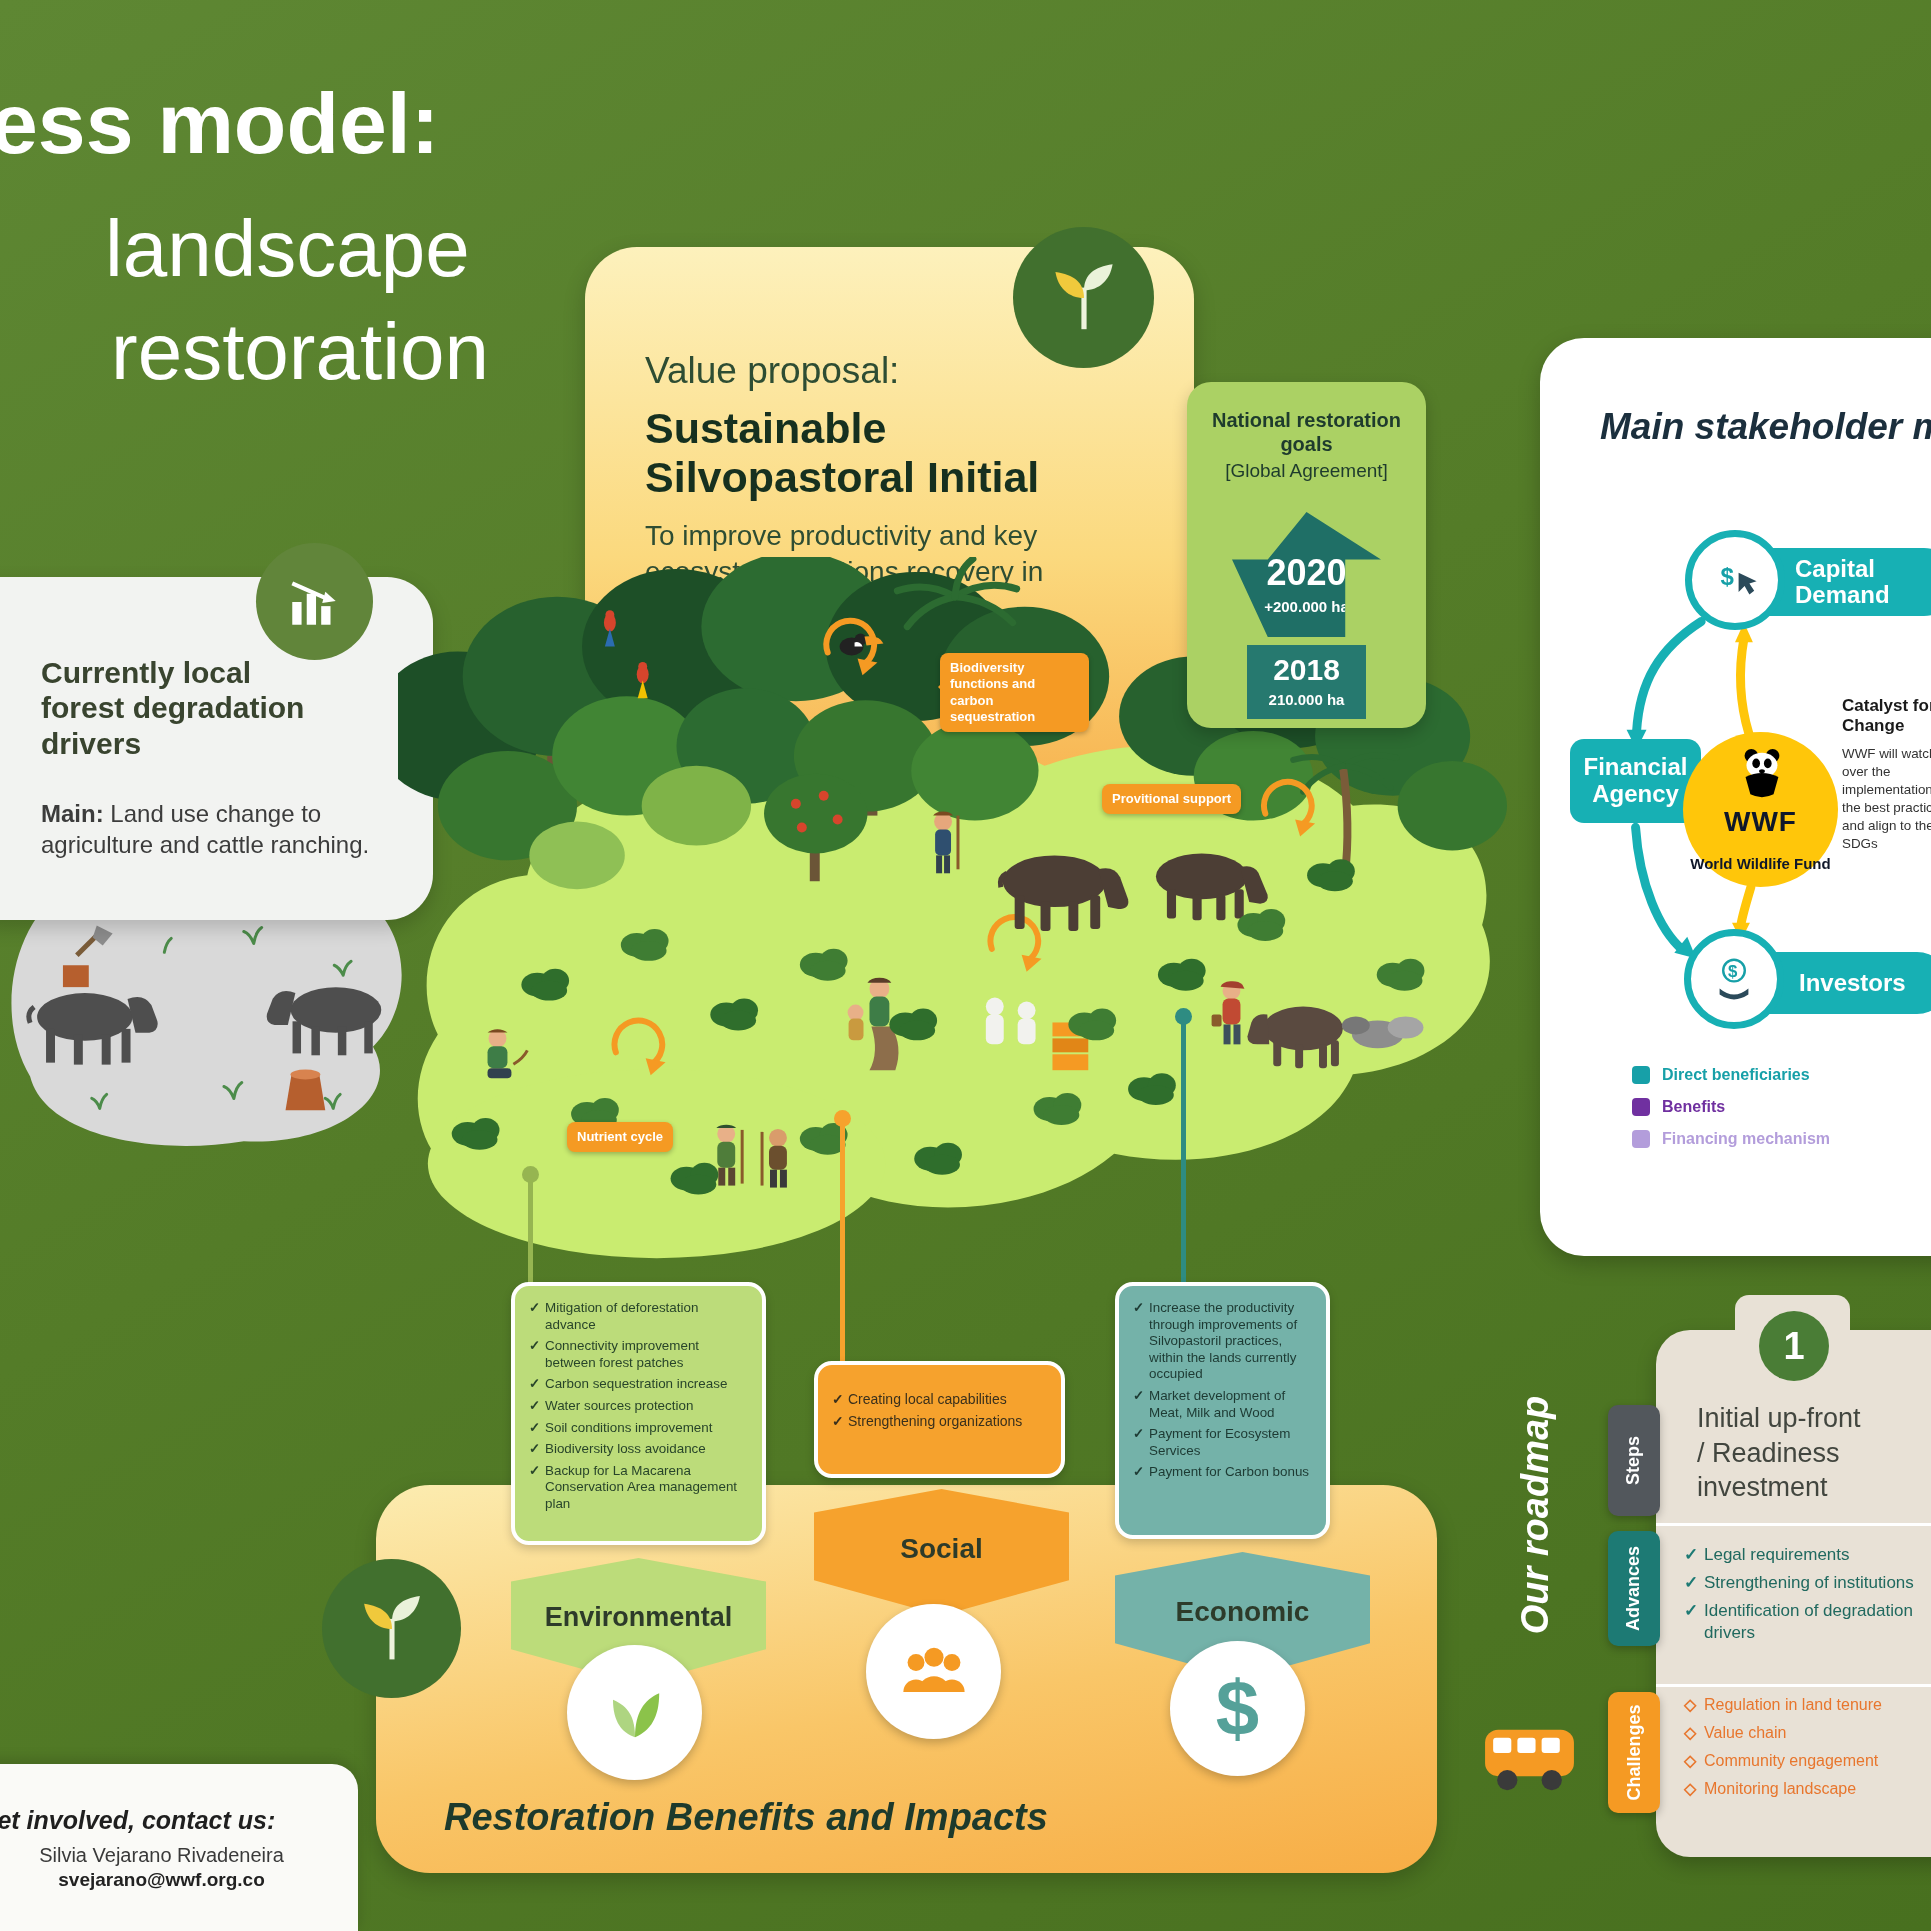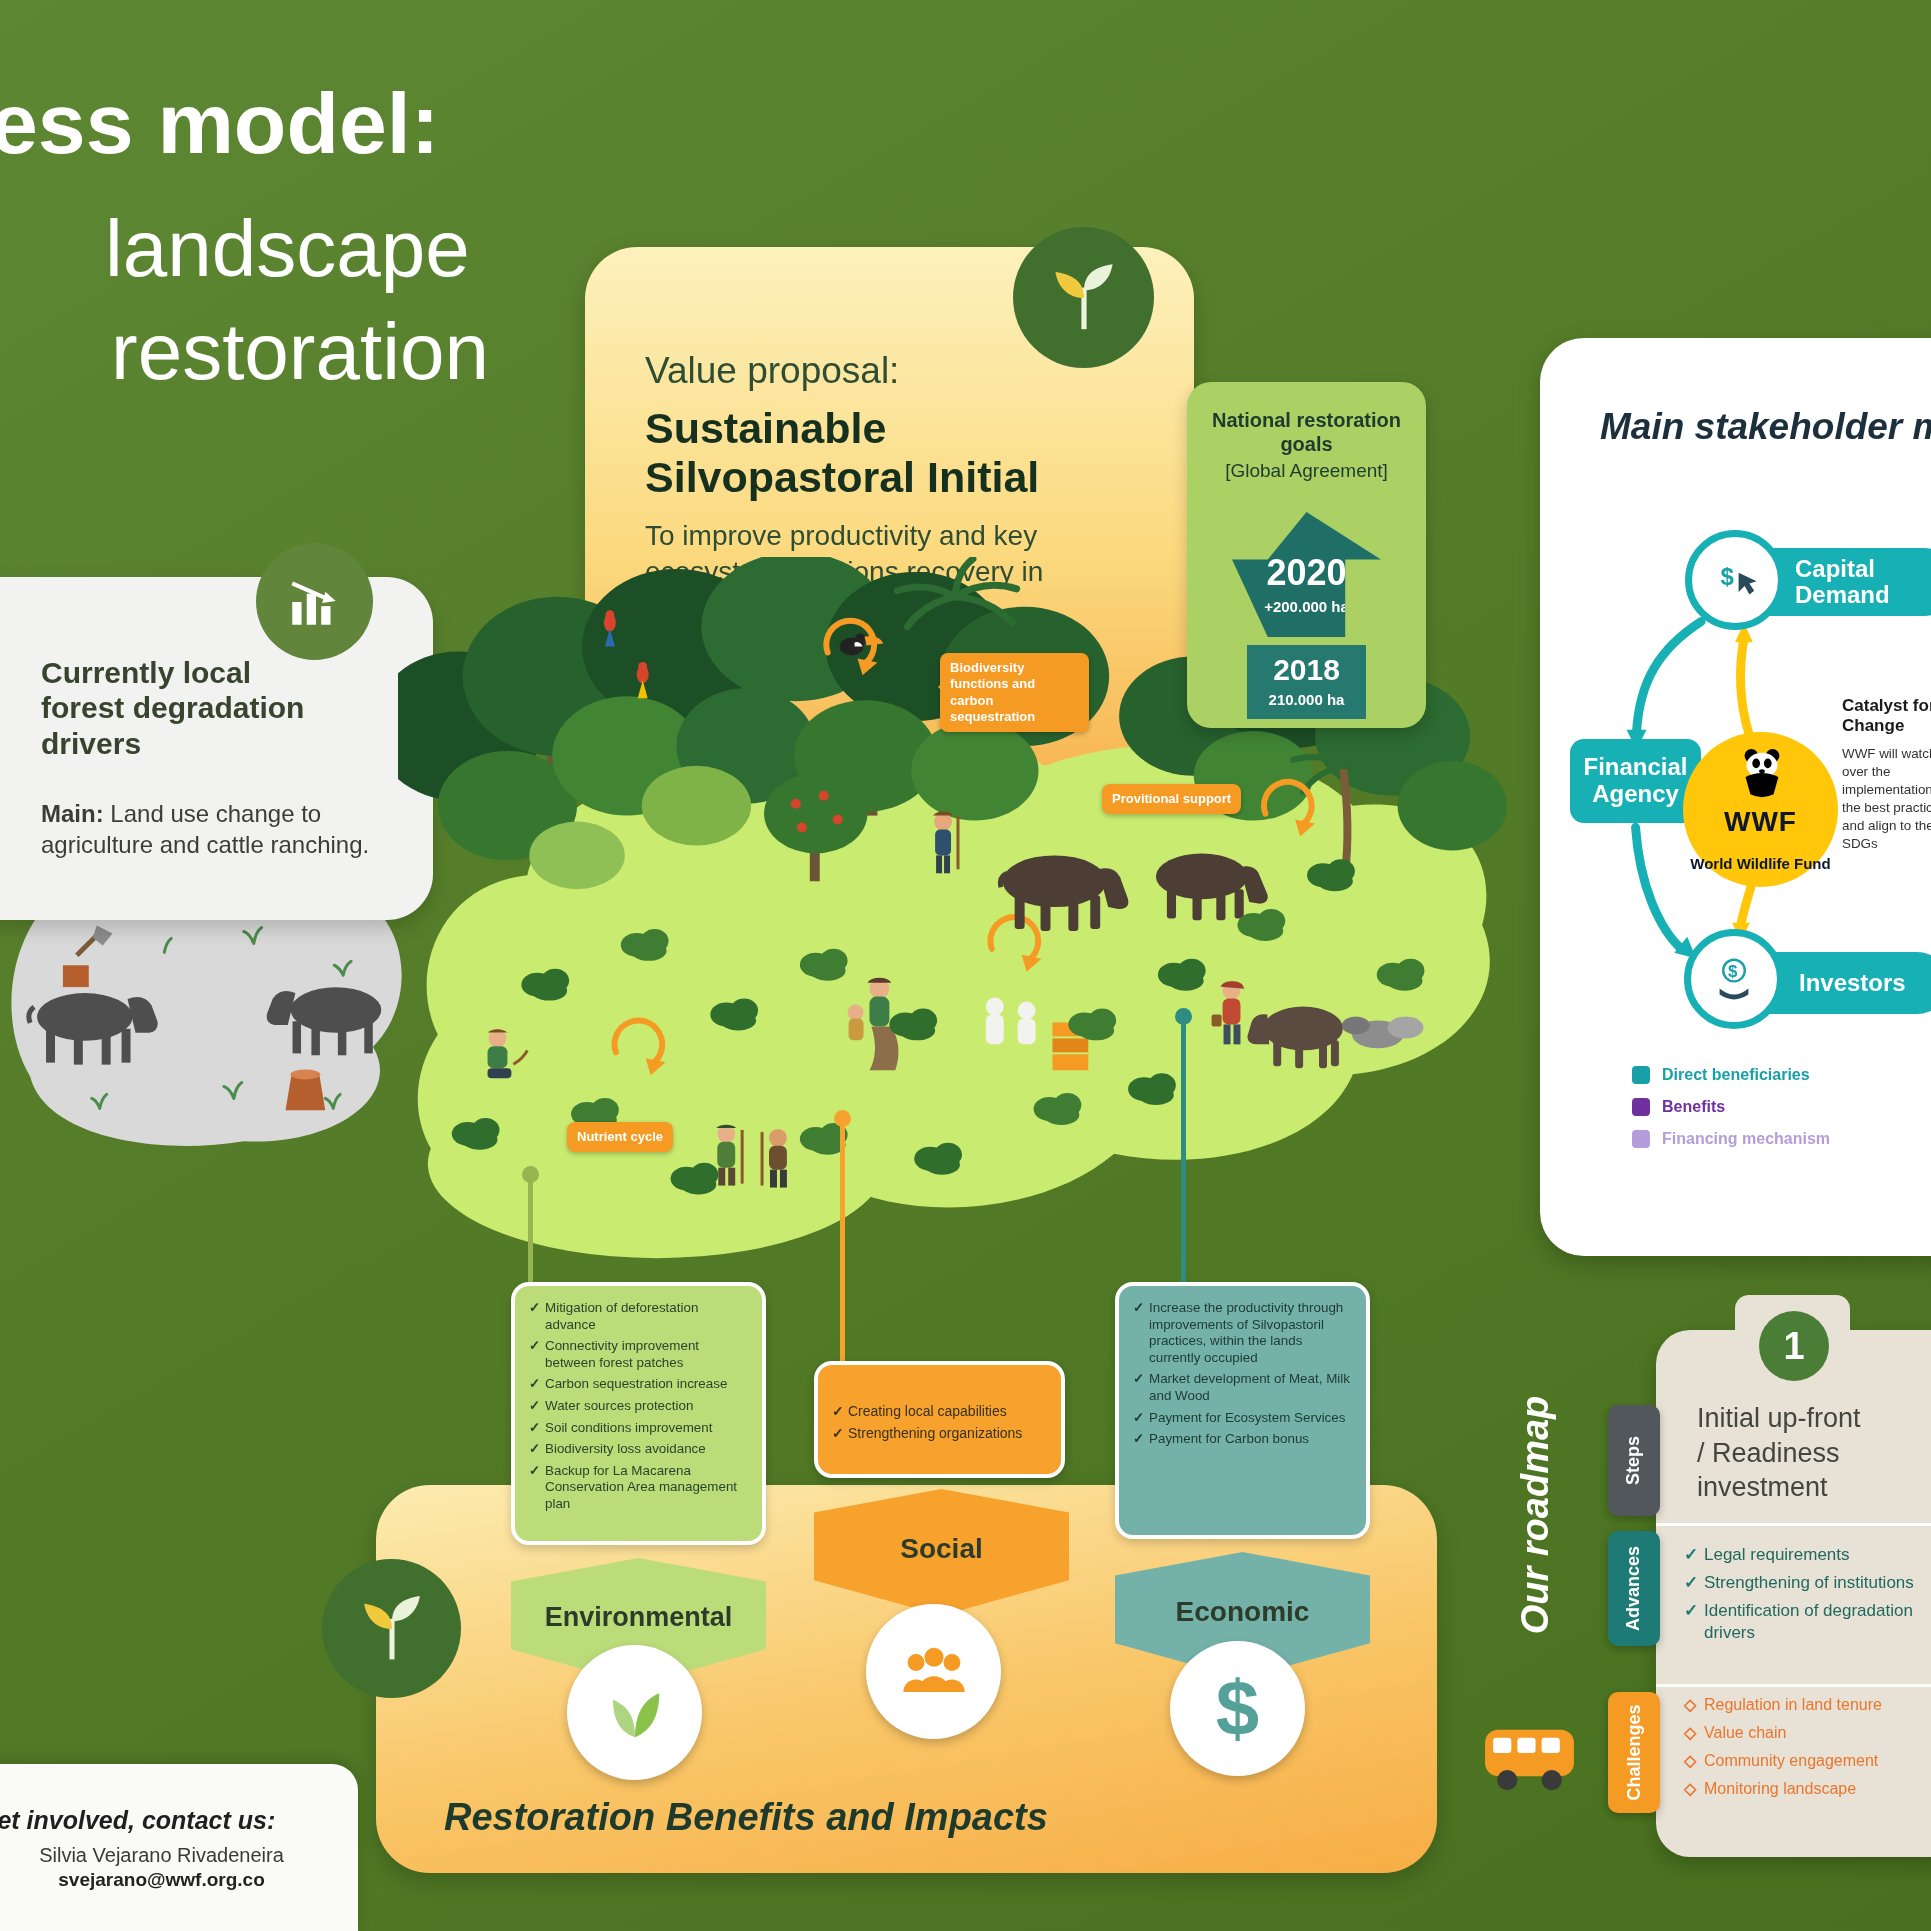--- a/index.html
+++ b/index.html
@@ -84,22 +84,22 @@
        color:#1d3a2c;z-index:2;}
 
   
   .blist{position:absolute;list-style:none;border:4px solid #fff;border-radius:18px;z-index:5;
        padding:14px 12px 10px 14px;font-size:13.4px;line-height:1.24;
        box-shadow:0 4px 10px rgba(0,0,0,.18);}
   .blist li{position:relative;padding-left:16px;margin-bottom:5px;}
   .blist li::before{content:"\2713";position:absolute;left:0;top:0;font-weight:700;}
   #env-list{left:511px;top:1282px;width:255px;min-height:263px;background:#bcdc7a;color:#28452a;}
   #soc-list{left:814px;top:1361px;width:251px;min-height:117px;background:#f6a22d;color:#3a301c;
-       padding-top:38px;font-size:14px;}
-  #eco-list{left:1115px;top:1282px;width:255px;min-height:257px;background:#74b2a9;color:#1d3a33;}
+       padding-top:26px;font-size:14px;}
+  #eco-list{left:1115px;top:1282px;width:215px;min-height:257px;background:#74b2a9;color:#1d3a33;}
 
   .banner{position:absolute;width:255px;height:147px;z-index:5;display:flex;justify-content:center;
        clip-path:polygon(0 16%,50% 0,100% 16%,100% 62%,50% 86%,0 62%);
        font-weight:700;color:#2d3b2a;}
   .banner span{margin-top:44px;}
   #env-banner{left:511px;top:1558px;background:#bcdc7a;font-size:27px;text-align:right;}
   #soc-banner{left:814px;top:1489px;background:#f6a22d;font-size:28px;}
   #eco-banner{left:1115px;top:1552px;background:#74b2a9;font-size:28px;}
 
   .badge{position:absolute;width:135px;height:135px;border-radius:50%;background:#fff;z-index:6;

